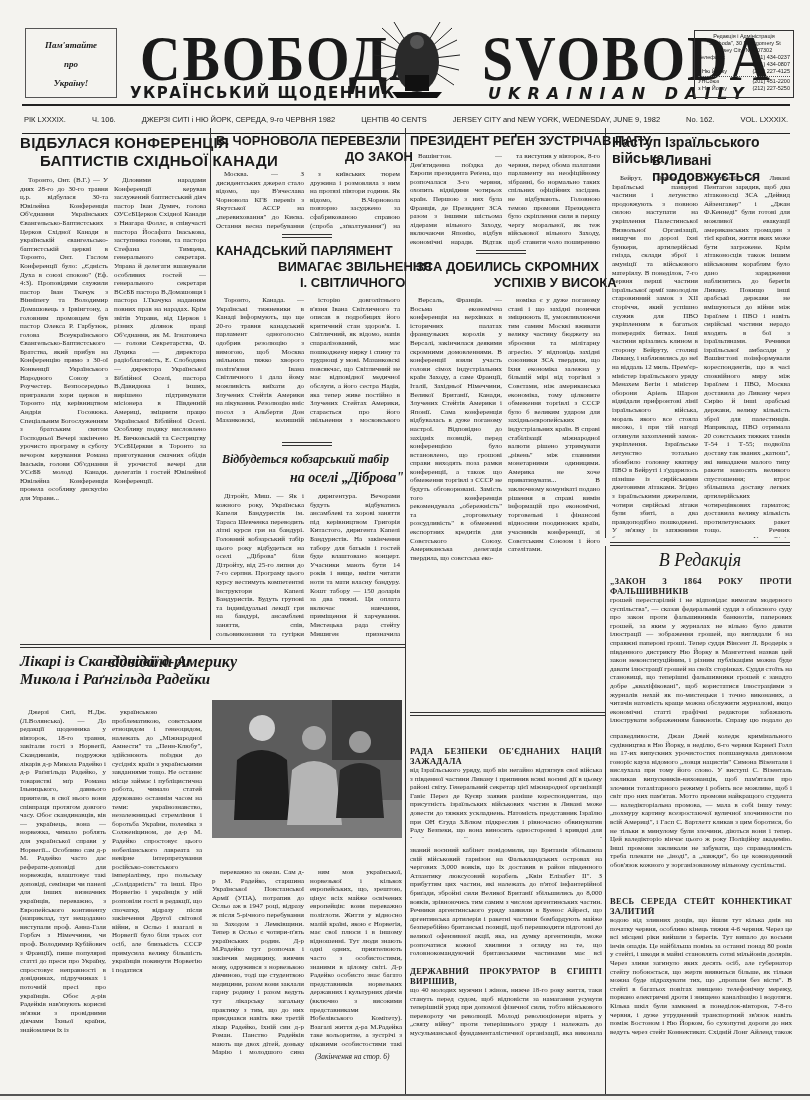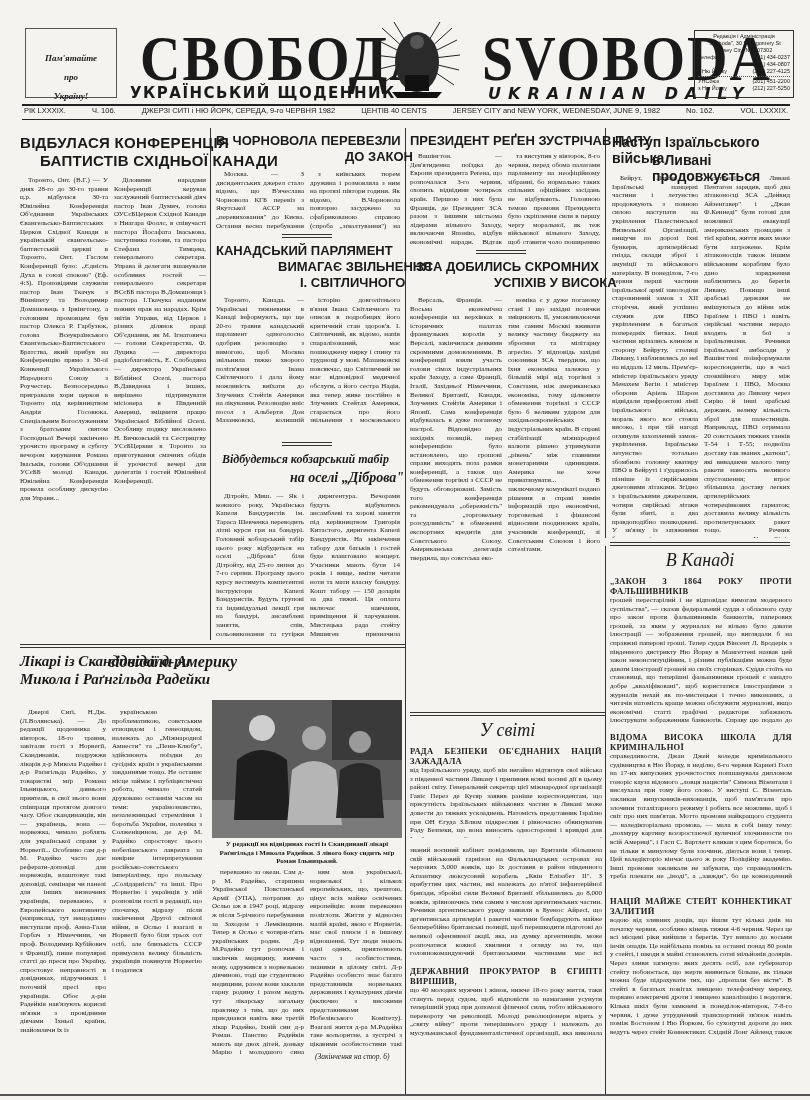--- a/index.html
+++ b/index.html
@@ -2,34 +2,34 @@
 <html><head>
 <meta charset="utf-8">
 <style>
   * { box-sizing: border-box; margin: 0; padding: 0; }
   html, body { width: 810px; height: 1100px; background: #f4f3ef; overflow: hidden; }
   body { font-family: "Liberation Serif", serif; color: #1a1a1a; position: relative; }
   .page { position: absolute; left: 0; top: 0; width: 810px; height: 1100px; }
 
   
   .masthead { position: absolute; left: 22px; top: 20px; width: 770px; height: 78px; }
-  .slogan-box { position: absolute; left: 3px; top: 8px; width: 92px; height: 70px; border: 1px solid #555; text-align: center; padding-top: 20px; }
+  .slogan-box { position: absolute; left: 3px; top: 8px; width: 92px; height: 70px; border: 1px solid #555; text-align: center; padding-top: 7px; }
   .slogan-box span { display: block; font: italic bold 9px "Liberation Serif", serif; line-height: 19px; }
   .title-uk { position: absolute; left: 118px; top: 6px; font: bold 56px "Liberation Serif", serif; letter-spacing: 2px; transform: scaleY(1.15); transform-origin: top left; line-height: 56px; }
   .sub-uk { position: absolute; left: 108px; top: 64px; font: bold 15px "DejaVu Sans", sans-serif; letter-spacing: 1.5px; }
   .emblem { position: absolute; left: 350px; top: 0px; width: 90px; height: 78px; }
   .title-en { position: absolute; left: 460px; top: 6px; font: bold 56px "Liberation Serif", serif; letter-spacing: 2px; transform: scaleY(1.15); transform-origin: top left; line-height: 56px; }
   .sub-en { position: absolute; left: 466px; top: 64px; font: italic bold 16px "DejaVu Sans", sans-serif; letter-spacing: 7px; }
   .contact-box { position: absolute; left: 672px; top: 10px; width: 100px; height: 68px; border: 1px solid #333; font: 5.5px "Liberation Sans", sans-serif; padding: 2px 3px; line-height: 7px; }
   .contact-box .ctr { text-align: center; }
   .contact-box .row { display: flex; justify-content: space-between; }
   .contact-box hr { border: none; border-top: 1px dotted #555; margin: 1px 0; }
 
   
-  .dateline { position: absolute; left: 22px; top: 104px; width: 768px; height: 16px; border-top: 2px solid #222; border-bottom: 1px solid #222; display: flex; justify-content: space-between; align-items: flex-start; font: 7.5px "Liberation Sans", sans-serif; padding: 0 2px; }
+  .dateline { position: absolute; left: 22px; top: 104px; width: 768px; height: 30px; border-top: 2px solid #222; border-bottom: 1px solid #222; display: flex; justify-content: space-between; align-items: center; font: 7.5px "Liberation Sans", sans-serif; padding: 0 2px; }
 
   .col-rule { position: absolute; width: 1px; background: #333; }
   .h-rule { position: absolute; height: 2px; background: #333; }
   .h-rule-double { position: absolute; height: 4px; border-top: 1px solid #333; border-bottom: 1px solid #333; }
   .mini-rule { position: absolute; height: 4px; border-top: 1.5px solid #333; border-bottom: 1.5px solid #333; }
 
   .headline { position: absolute; font-family: "Liberation Sans", sans-serif; font-weight: bold; line-height: 1.15; }
   .headline-italic { position: absolute; font-family: "Liberation Serif", serif; font-style: italic; font-weight: bold; line-height: 1.2; }
   .text-col { position: absolute; font: 7px "Liberation Serif", serif; line-height: 8.6px; text-align: justify; overflow: hidden; color: #222; }
   .text-col p { text-indent: 8px; margin-bottom: 2px; }
@@ -204,50 +204,47 @@
       <rect x="120" y="0" width="70" height="60" fill="#3a3a3a"></rect>
       <rect x="0" y="100" width="190" height="38" fill="#7a7a7a"></rect>
       <circle cx="50" cy="28" r="13" fill="#cfcfcf"></circle>
       <path d="M25 60 Q50 40 75 60 L78 120 L22 120 Z" fill="#1e1e1e"></path>
       <circle cx="102" cy="38" r="12" fill="#a8a8a8"></circle>
       <path d="M80 70 Q102 52 124 70 L130 125 L75 125 Z" fill="#b5b5b5"></path>
       <circle cx="148" cy="42" r="11" fill="#9a9a9a"></circle>
       <path d="M128 70 Q148 56 168 70 L172 118 L124 118 Z" fill="#2a2a2a"></path>
     </svg>
   </div>
-  <div class="caption" style="left:212px; top:840px; width:190px;">У редакції на відвідинах гості із Скандинавії лікарі Раґнгільда і Микола Радейки. З лівого боку сидить мґр Роман Ільницький.</div>
   <div class="text-col" style="left:212px; top:868px; width:92px; height:190px;">
       <p>переважно за океан. Сам д-р М. Радейко, старшина Української Повстанської Армії (УПА), потрапив до Осльо аж в 1947 році, відразу ж після 5-річного перебування за Заходом з Лемківщини. Тепер в Осльо є чотири-п'ять українських родин. Д-р М.Радейко тут розпочав і закінчив медицину, вивчив мову, одружився з норвезькою дівчиною, тоді ще студенткою медицини, разом вони заклали гарну родину і разом ведуть тут лікарську загальну практику з тим, що до них приєднався навіть вже третій лікар Радейко, їхній син д-р Роман. Панство Радейків мають ще двох дітей, доньку Марію і молодшого сина Богдана, які ще є студентами. Вони вміли виховати своїх дітей у двох культурах і зі знан-</p>
     </div>
   <div class="text-col" style="left:310px; top:868px; width:92px; height:180px;">
       <p>ням мов української, норвезької і кількох европейських, що, зрештою, цінує всіх майже освічених европейців: вони переважно поліглоти. Життя у відносно малій країні, якою є Норвегія, має свої плюси і в іншому відношенні. Тут люди знають одні одних, приятелюють часто з особистостями, знаними в цілому світі. Д-р Радейко особисто знає багато представників норвезьких державних і культурних діячів (включно з високими представниками Нобелівського Комітету). Взагалі життя д-ра М.Радейка таке кольоритне, а зустрічі з цікавими особистостями такі різноманітні, що він повинен писати до преси не тільки норвежцям про Україну, але й українцям про Норвегію.</p>
     </div>
   <div class="continued" style="left:315px; top:1052px;">(Закінчення на стор. 6)</div>
 
-  <div class="section-head" style="left:410px; top:720px; width:195px;">У світі</div>
   <div class="text-col" style="left:410px; top:746px; width:192px; height:92px;">
     <span class="brief-title">РАДА БЕЗПЕКИ ОБ'ЄДНАНИХ НАЦІЙ ЗАЖАДАЛА</span>
     <span>від Ізраїльського уряду, щоб він негайно відтягнув свої війська з південної частини Ливану і припинив всякі воєнні дії в цьому районі світу. Генеральний секретар цієї міжнародної організації Гавіє Перез де Куєяр заявив раніше кореспондентам, що присутність ізраїльських військових частин в Ливані може довести до тяжких ускладнень. Натомість представник Ізраїлю при ОН Єгуда З.Блюм підкреслив і рівночасно обвинуватив Раду Безпеки, що вона виносить односторонні і кривдні для Ізраїля резолюції, але ніколи не помітила жорстокої терористичної діяльности Палестинської Визвольної Організації, проти якої мала держава мусить вести постійні оборонні акції.</span>
   </div>
   <div class="text-col" style="left:410px; top:846px; width:192px; height:114px;">
     <span>званий воєнний кабінет повідомили, що Британія збільшила свій військовий гарнізон на Фалькландських островах на чергових 3,000 вояків, що їх доставив в район південного Атлантику люксусовий корабель „Квін Елізабет II". З прибуттям цих частин, які належать до п'ятої інфантерійної бриґади, збройні сили Великої Британії збільшились до 8,000 вояків, зрівноючись тим самим з числом аргентинських частин. Речники аргентинського уряду заявили в Буенос Айресі, що аргентинська артилерія і ракетні частини бомбардують майже безперебійно британські позиції, щоб перешкодити підготові до великої офензивної акції, яка, на думку аргентинців, може розпочатися кожної хвилини з огляду на те, що головнокомандуючий британськими частинами має всі повновласті від свого уряду розпочати акцію тоді, коли йому буде вигідно і коли дозволятиме погода.</span>
   </div>
   <div class="text-col" style="left:410px; top:966px; width:192px; height:70px;">
     <span class="brief-title">ДЕРЖАВНИЙ ПРОКУРАТОР В ЄГИПТІ ВИРІШИВ,</span>
     <span>що 40 молодих мужчин і жінок, нижче 18-го року життя, таки стануть перед судом, щоб відповісти за намагання усунути теперішній уряд при допомозі фізичної сили, тобто військового перевороту чи революції. Молоді революціонери вірять у „святу війну" проти теперішнього уряду і належать до мусульманської фундаменталістичної організації, яка виконала атентат на єгипетського президента Анвара ель Садата і підготовлялися до більших революційних акцій. Прокуратор наказав звільнити з ув'язнення 37 інших мусулман, яким прокуратура не змогли доказати жадної вини.</span>
   </div>
 
-  <div class="section-head" style="left:610px; top:550px; width:180px;">В Канаді</div>
+  <div class="section-head" style="left:610px; top:550px; width:180px;">В Редакція</div>
   <div class="text-col" style="left:610px; top:576px; width:182px; height:150px;">
     <span class="brief-title">„ЗАКОН З 1864 РОКУ ПРОТИ ФАЛЬШИВНИКІВ</span>
     <span>грошей перестарілий і не відповідає вимогам модерного суспільства", — сказав федеральний суддя з обласного суду про закон проти фальшивників банкнотів, паперових грошей, за яким у журналах не вільно було давати ілюстрації — зображення грошей, що виглядали б на справжні паперові гроші. Тепер суддя Вінсент Л. Бродерік з південного дистрикту Ню Йорку в Мангеттені назвав цей закон неконституційним, і різним публікаціям можна буде давати ілюстрації грошей на своїх сторінках. Суддя стоїть на становищі, що теперішні фальшивники грошей є занадто добре „кваліфіковані", щоб користатися ілюстраціями з журналів нехай як по-мистецьки і точно виконаних, а читачів натомість краще можна обслужити журналові, якщо економічні статті графічні редактори забажають ілюструвати зображенням банкнотів. Справу цю подало до суду видавництво „Тайм" проти американського Департаменту скарбу, який був дав попередження нещодавно журналам „Тайм" і „Спортс ілюстрейтед" не поміщувати графічних зображень грошей на підставі згаданого закону.</span>
   </div>
   <div class="text-col" style="left:610px; top:732px; width:182px; height:150px;">
-    <span class="brief-title">ВІДОМА ВИСОКА ШКОЛА ДЛЯ КРИМІНАЛЬНОЇ</span>
     <span>справедливости, Джан Джей коледж кримінального судівництва в Ню Йорку, в неділю, 6-го червня Карнеґі Голл на 17-их випускних урочистостях попшанувала дипломом гоноріс кауза відомого „ловця нацистів" Симона Візенталя і вислухала при тому його слово. У виступі С. Візенталь закликав випускників-вихованців, щоб пам'ятали про злочини тоталітарного режиму і робить все можливе, щоб і світ про них пам'ятав. Мотто промови найкращого студента — валедікторіальна промова, — мала в собі іншу тему: „похмуру картину всезростаючої вуличної злочинности по всій Америці", і Гасп С. Бартлетт кликав з цим боротися, бо не тільки в минулому були злочини, діються вони і тепер. Цей валедікторіо вінчає цього ж року Поліційну академію. Інші промови закликали не забувати, що справедливість треба плекати не „іноді", а „завжди", бо це кожноденний обов'язок кожного у зорганізованому вільному суспільстві.</span>
   </div>
   <div class="text-col" style="left:610px; top:896px; width:182px; height:140px;">
-    <span class="brief-title">НАЦІЙ МАЙЖЕ СТЕЙТ КОННЕКТИКАТ ЗАЛИТИЙ</span>
+    <span class="brief-title">ВЕСЬ СЕРЕДА СТЕЙТ КОННЕКТИКАТ ЗАЛИТИЙ</span>
     <span>водою від зливних дощів, що йшли тут кілька днів на початку червня, особливо кінець тижня 4-6 червня. Через це всі місцеві ріки вийшли з берегів. Тут випало до восьми інчів опадів. Це найбільша повінь за останні понад 80 років у стейті, і шкоди в майні становлять сотні мільйонів долярів. Через зливи загинуло яких десять осіб, але губернатор стейту побоюється, що жертв виявиться більше, як тільки можна буде підрахувати тих, що „пропали без вісти". В стейті в багатьох повітах знищено телефонічну мережу, порвано електричні дроти і знищено каналізацію і водотяги. Кілька шкіл були замкнені в понеділок-вівторок, 7-8-го червня, і дуже утруднений транспортний зв'язок навіть поміж Бостоном і Ню Йорком, бо сухопутні дороги до них ведуть через стейт Коннектикат. Східній Лонг Айленд також дістав спорo дощу, майже 10 інчів, і великі „ставки" і „озера" тут також утруднюють нормальне функціонування містечок і сіл.</span>
   </div>
 
   <div class="h-rule" style="left:0px; top:1094px; width:810px; background:#555;"></div>
 </div>
 
 </body></html>

